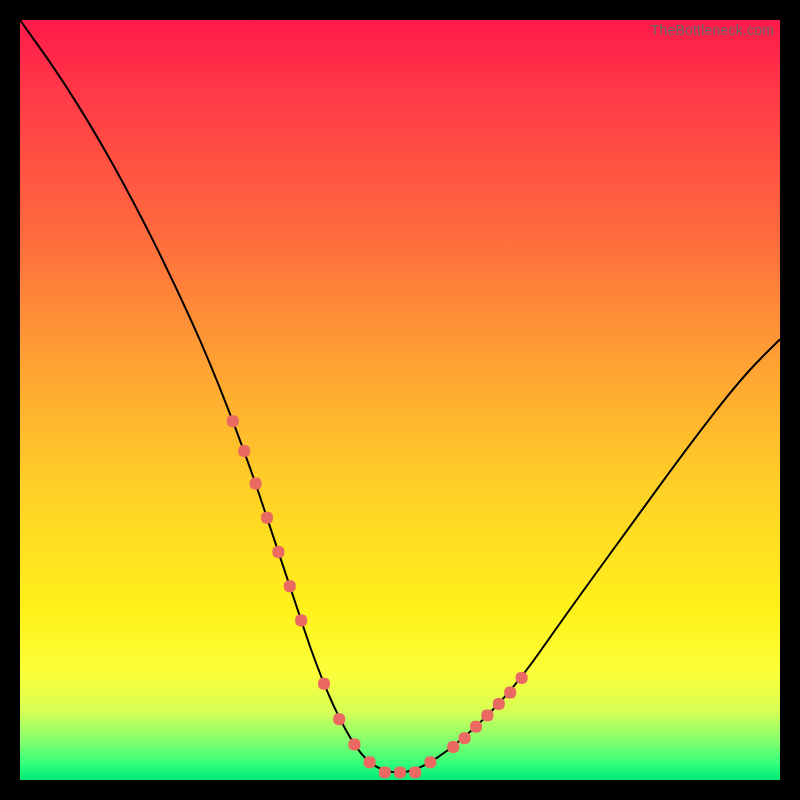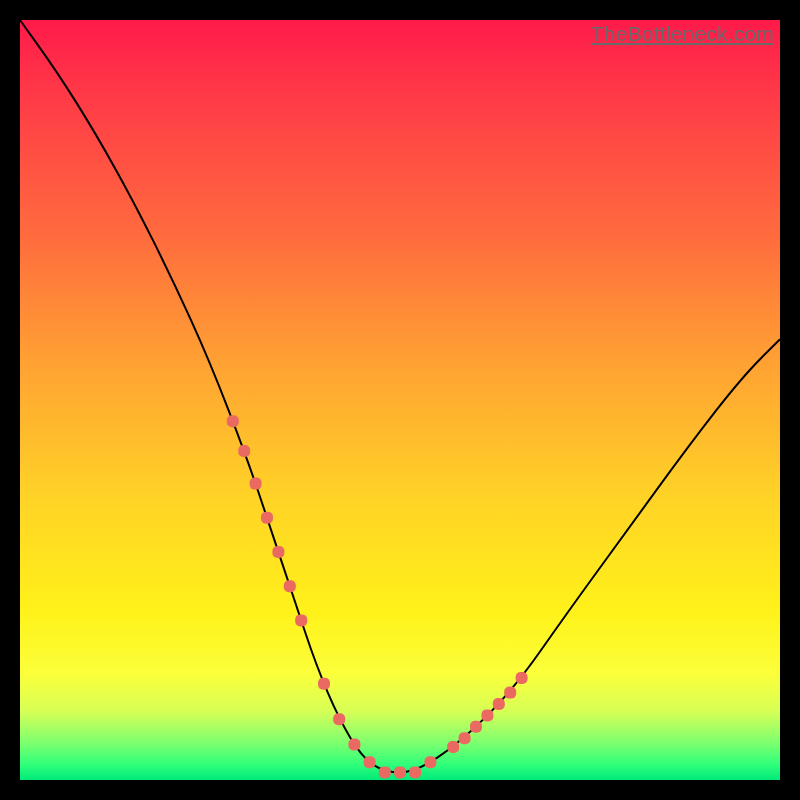--- a/index.html
+++ b/index.html
@@ -37,25 +37,24 @@
       #d6ff56 91%,
       #7fff6e 95%,
       #2fff7a 98%,
       #00e97a 100%);
   }
   .watermark {
     position: absolute;
     top: 2px;
     right: 6px;
     color: #6a6a6a;
-    font-size: 21px;
+    font-size: 14px;
     font-weight: 500;
     letter-spacing: 0.2px;
     user-select: none;
-    text-decoration: underline;
   }
   svg.curve {
     position: absolute;
     left: 0;
     top: 0;
     width: 760px;
     height: 760px;
     overflow: visible;
   }
 </style>

